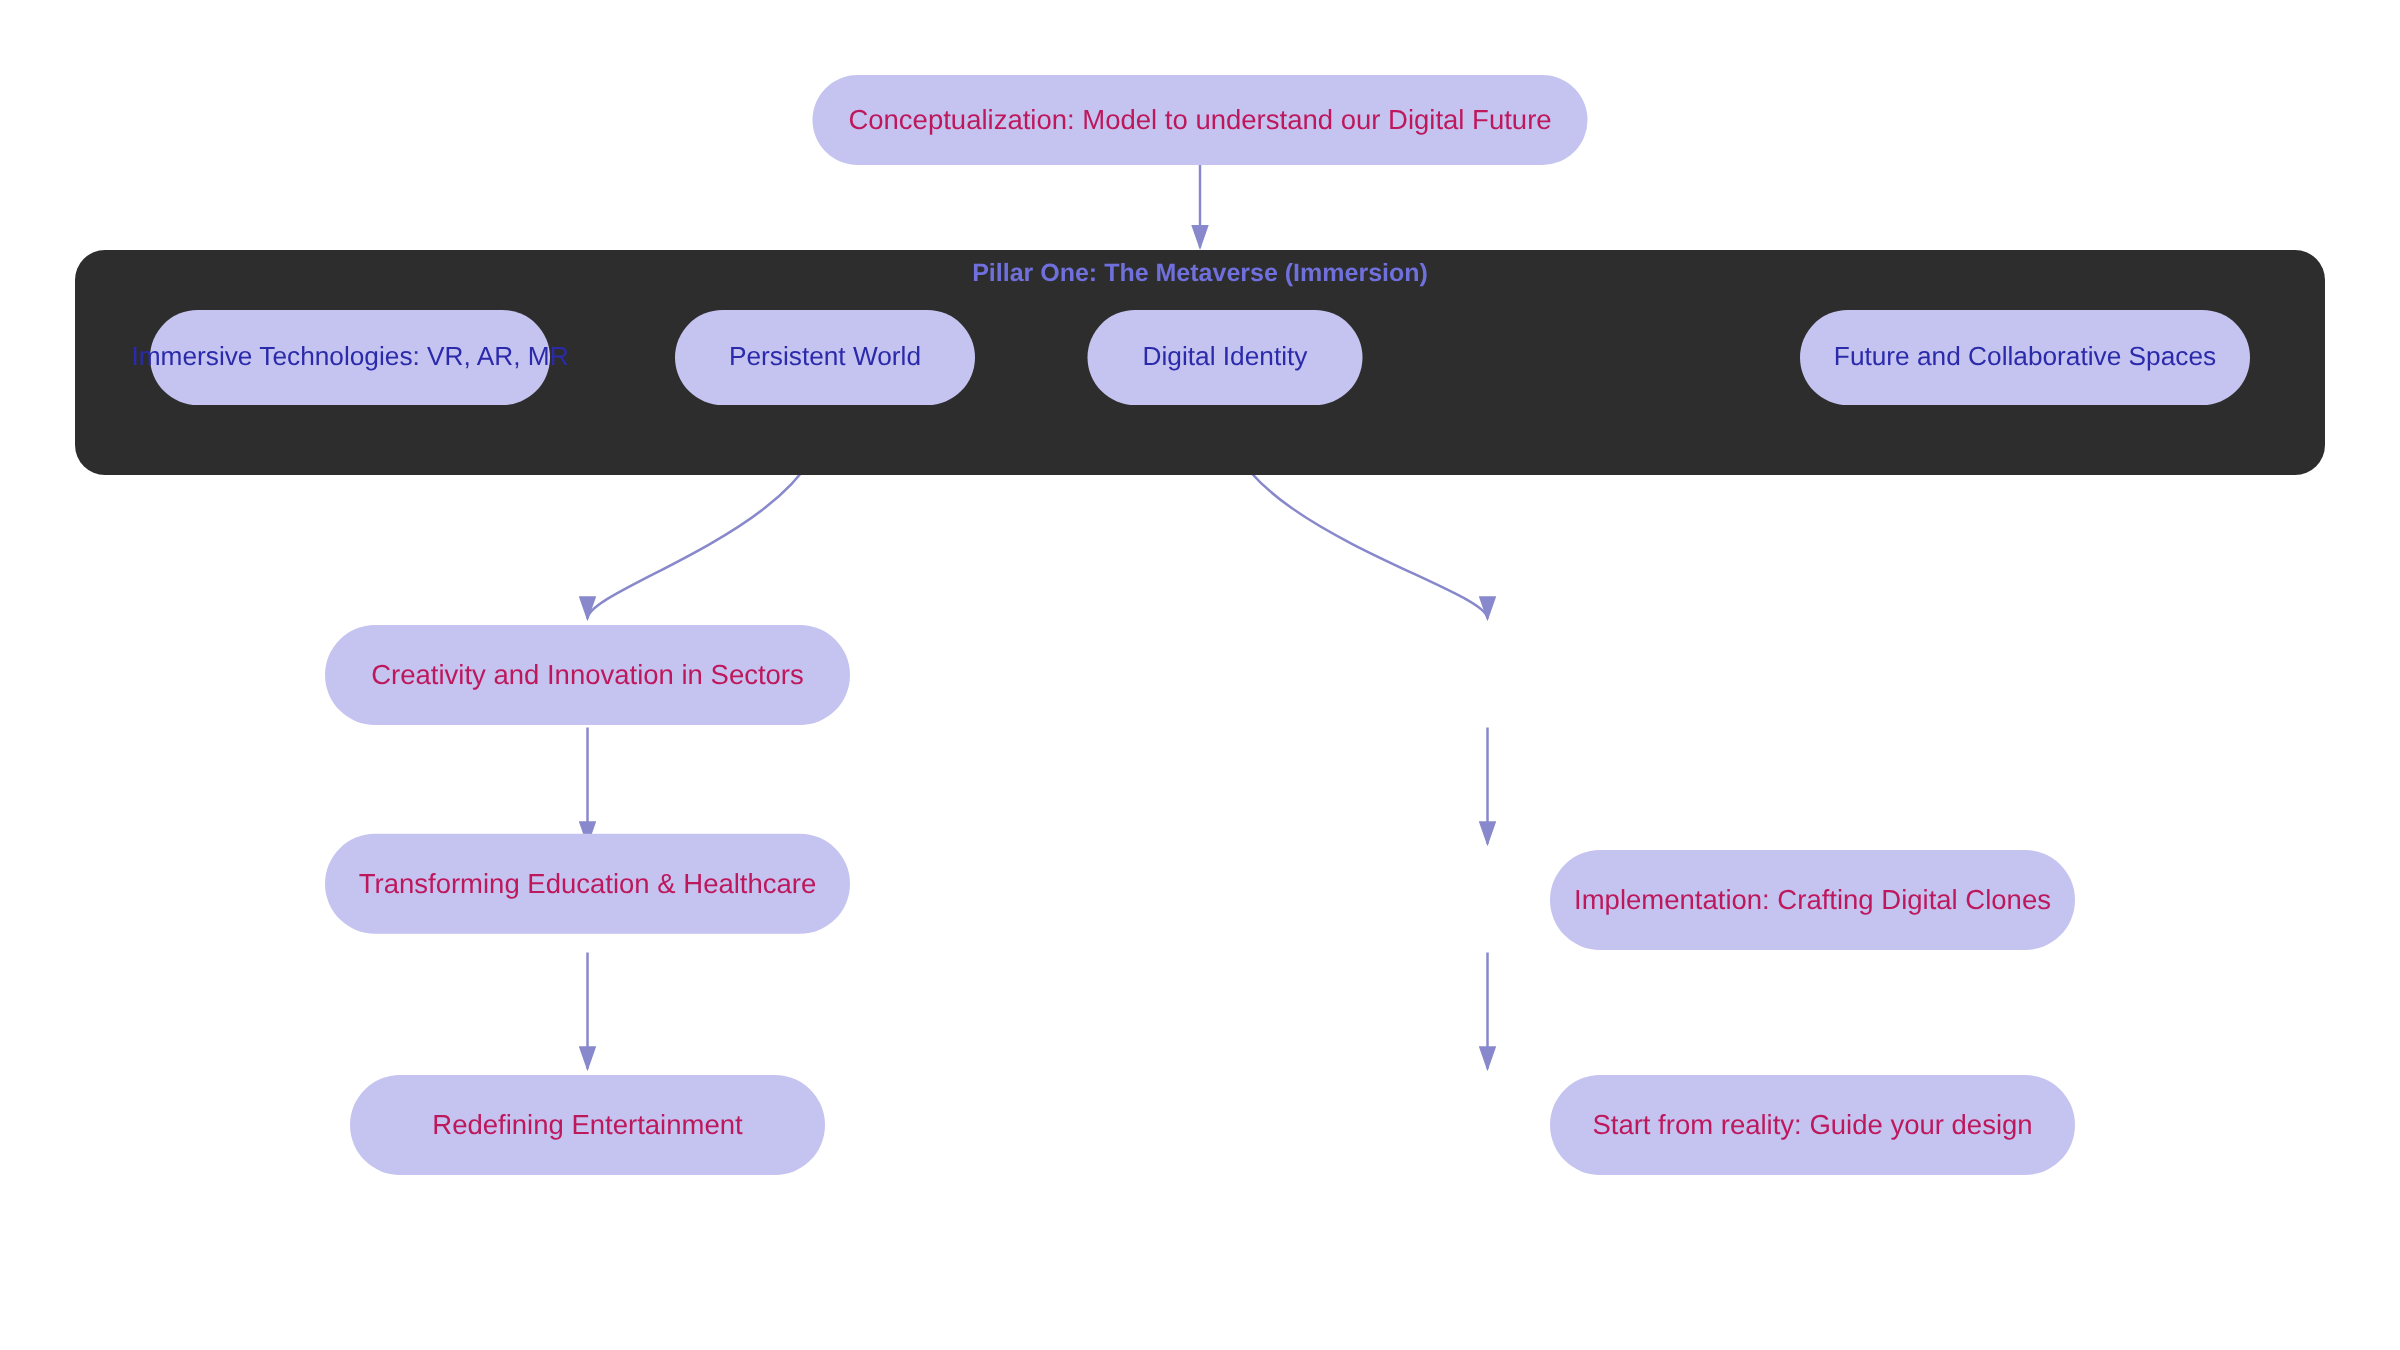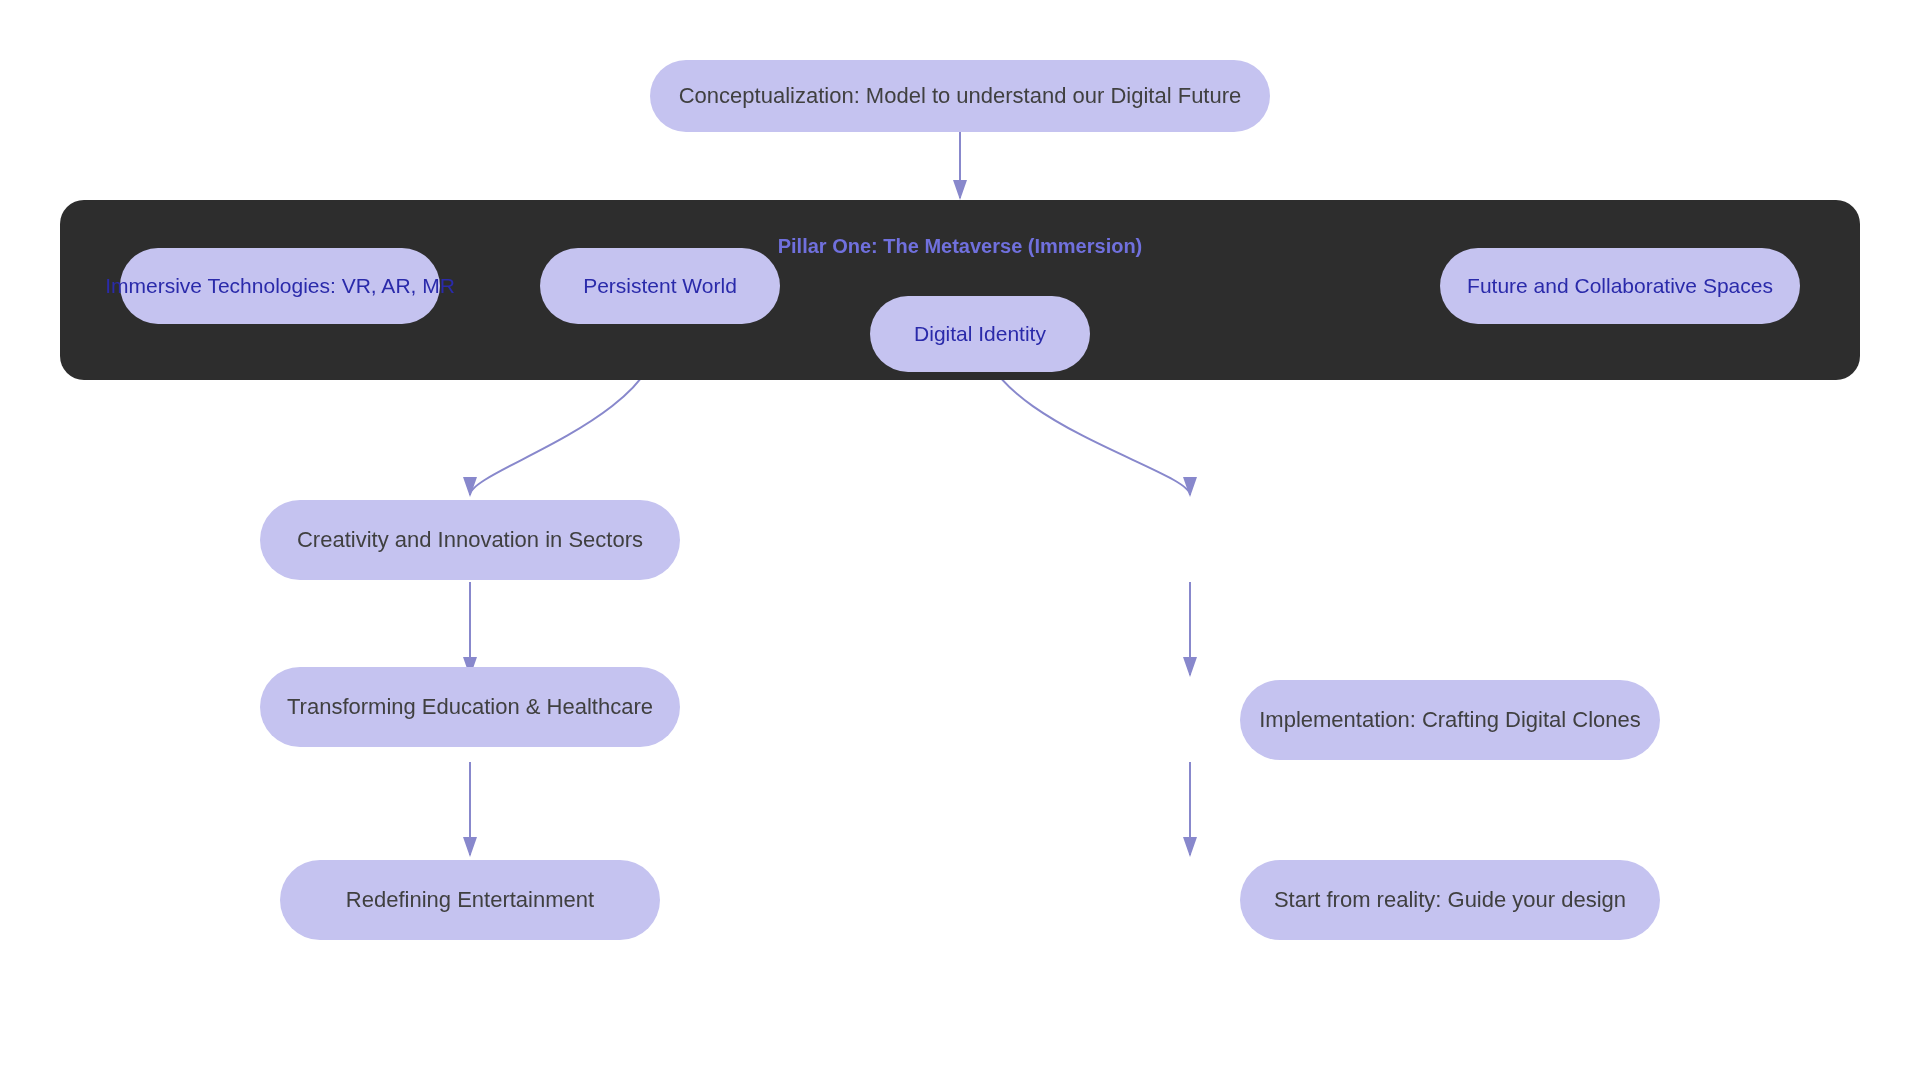--- a/index.html
+++ b/index.html
@@ -24,21 +24,21 @@
     }
 
     
     .node {
       background: #c5c3f0;
       border-radius: 50px;
       display: flex;
       align-items: center;
       justify-content: center;
       text-align: center;
-      color: #404040;
+      color: #be185d;
       font-size: 22px;
       font-weight: 500;
       padding: 18px 36px;
       position: absolute;
       white-space: nowrap;
     }
 
     
     .node-top {
       width: 620px;
@@ -65,21 +65,20 @@
     .pillar-label {
       position: absolute;
       top: 168px;
       left: 50%;
       transform: translateX(-50%);
       color: #7070dd;
       font-size: 20px;
       font-weight: 600;
       z-index: 10;
       white-space: nowrap;
-      margin-top: 27px;
     }
 
     
     .node-band {
       background: #c5c3f0;
       border-radius: 50px;
       display: flex;
       align-items: center;
       justify-content: center;
       text-align: center;
@@ -101,21 +100,20 @@
     .node-persistent {
       width: 240px;
       left: 480px;
       top: 208px;
     }
 
     .node-digital {
       width: 220px;
       left: 810px;
       top: 208px;
-      margin-top: 48px;
     }
 
     .node-social {
       width: 360px;
       right: 60px;
       top: 208px;
     }
 
     
     .node-creativity {

